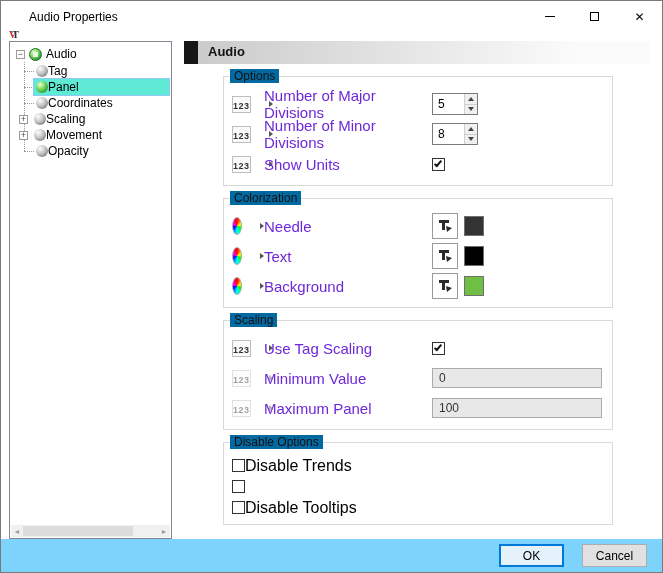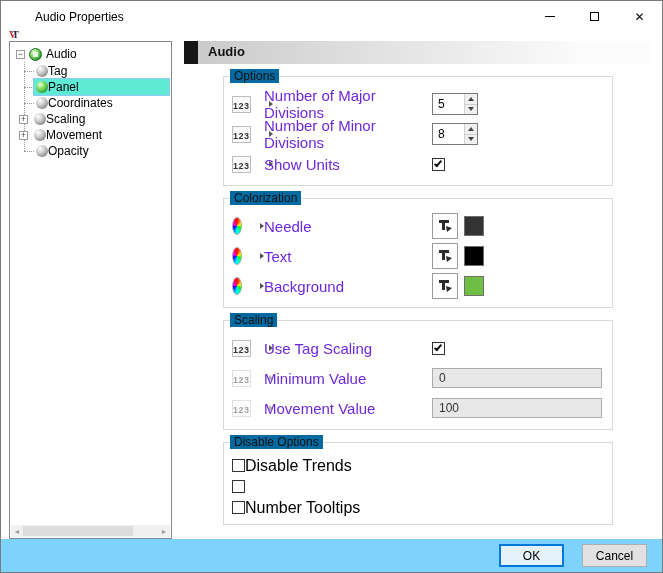--- a/index.html
+++ b/index.html
@@ -7,21 +7,21 @@
   .window {
     position:relative; width:663px; height:573px; background:#fff;
     border:1px solid #7a7a7a; overflow:hidden; font-size:12px; color:#000;
   }
 
   
   .titlebar { position:absolute; top:0; left:0; right:0; height:31px; background:#fff; display:flex; align-items:center; }
   .vt-logo { width:20px; height:16px; margin-left:8px; font-family:"Liberation Serif", serif; font-weight:bold; font-size:10px; line-height:16px;margin-top:36px; }
   .vt-logo .v { color:#c62828; }
   .vt-logo .t { color:#16324c; margin-left:-4px; }
-  .title-text { margin-left:6px; font-size:12px; color:#000; }
+  .title-text { font-size:12px; color:#000; }
   .win-controls { position:absolute; right:0; top:0; height:31px; display:flex; }
   .win-btn { width:45px; height:31px; display:flex; align-items:center; justify-content:center; cursor:default; }
   .glyph-min { width:10px; height:1px; background:#000; display:block; }
   .glyph-max { width:9px; height:9px; border:1px solid #000; display:block; }
   .glyph-close { font-size:12px; line-height:12px; color:#000; }
 
   
   .tree-panel {
     position:absolute; left:8px; top:40px; width:163px; bottom:33px;
     border:1px solid #828790; background:#fff; overflow:hidden; padding:4px 2px;
@@ -333,39 +333,39 @@
         <span class="ctrl-label">Minimum Value</span>
         <span class="ctrl-area">
           <span class="textbox-disabled">0</span>
         </span>
       </div>
       <div class="row">
         <span class="icon-cell disabled-ctl">
             <span class="num-badge">123</span>
             <span class="drop-arrow"></span>
           </span>
-        <span class="ctrl-label">Movement Value</span>
+        <span class="ctrl-label">Maximum Panel</span>
         <span class="ctrl-area">
           <span class="textbox-disabled">100</span>
         </span>
       </div>
     </div>
 
     <div class="group">
       <span class="group-title">Disable Options</span>
       <div class="row-thin">
         <span class="checkbox"></span>
         <span class="cb-label">Disable Trends</span>
       </div>
       <div class="row-thin">
         <span class="checkbox"></span>
       </div>
       <div class="row-thin">
         <span class="checkbox"></span>
-        <span class="cb-label">Number Tooltips</span>
+        <span class="cb-label">Disable Tooltips</span>
       </div>
     </div>
   </div>
 
   <div class="footer" style="background: #7dd3fc;">
     <button class="btn btn-ok">OK</button>
     <button class="btn btn-cancel">Cancel</button>
   </div>
 
 </div>

